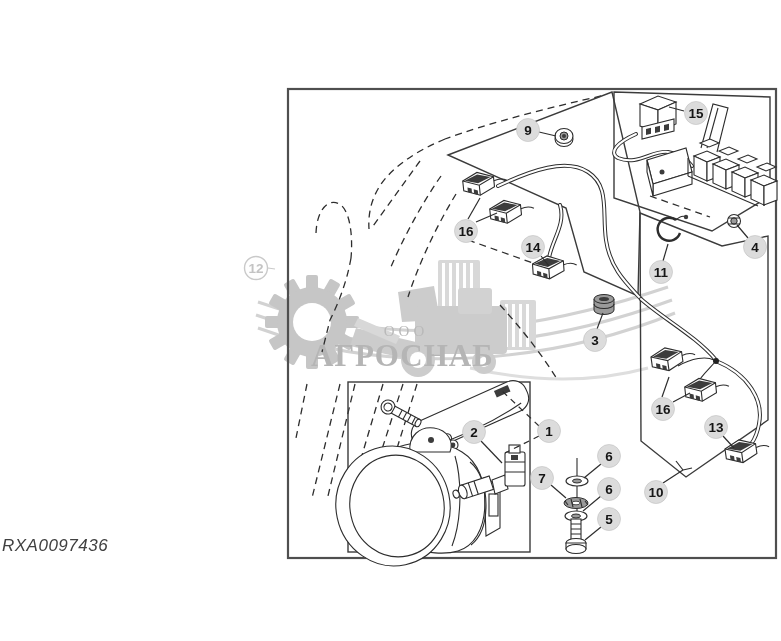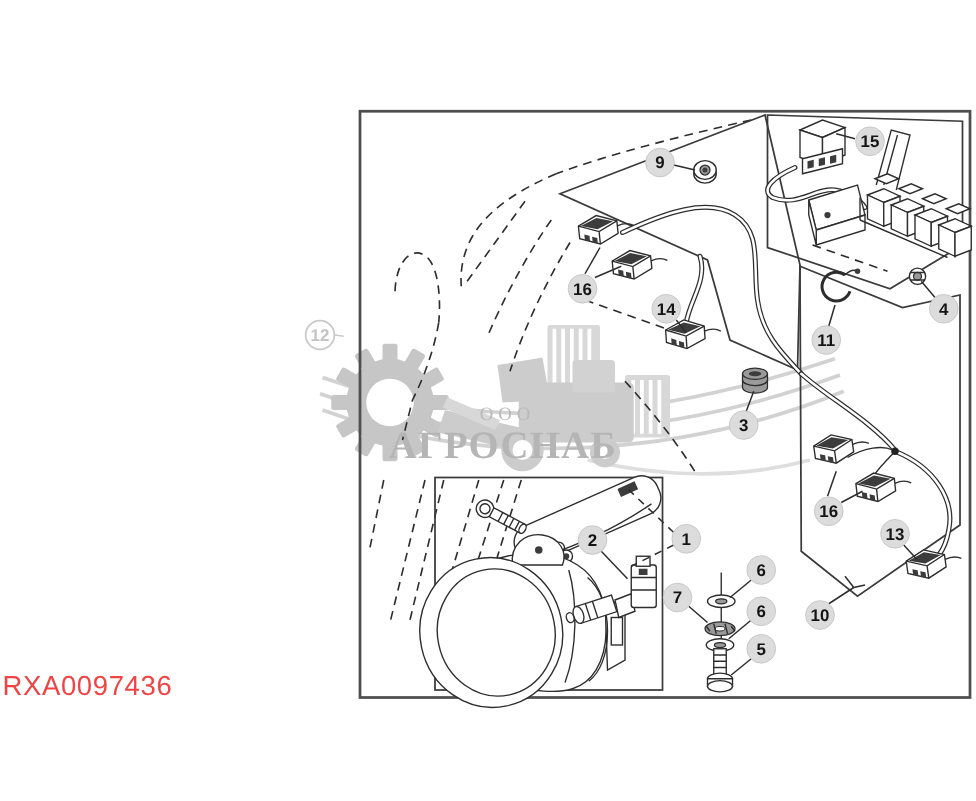--- a/index.html
+++ b/index.html
@@ -1,20 +1,20 @@
 <!DOCTYPE html>
 <html><head>
 <meta charset="utf-8">
 <style>
   html,body{margin:0;padding:0;background:#fff;}
   .stage{position:relative;width:781px;height:641px;background:#ffffff;overflow:hidden;
          font-family:"Liberation Sans",sans-serif;}
   svg{position:absolute;left:0;top:0;}
-  .part-number{position:absolute;left:2px;top:536px;font-size:22px;color:#ef4444;
-               letter-spacing:.5px;font-family:"Liberation Sans",sans-serif;}
+  .part-number{position:absolute;left:2px;top:536px;font-size:17px;color:#404040;
+               letter-spacing:.5px;font-family:"Liberation Sans",sans-serif;font-style:italic;}
   
   .panel{stroke:#3b3b3b;stroke-width:1.4;fill:none;}
   .frame{stroke:#4f4f4f;stroke-width:2.2;fill:none;}
   .dash{stroke:#2d2d2d;stroke-width:1.3;fill:none;stroke-dasharray:7 5;}
   .p{stroke:#2d2d2d;stroke-width:1.1;fill:#ffffff;}
   .pn{stroke:#2d2d2d;stroke-width:1.1;fill:none;}
   .pd{fill:#3c3c3c;stroke:none;}
   .pg{fill:#9a9a9a;stroke:#2d2d2d;stroke-width:1;}
   .wo{stroke:#2d2d2d;stroke-width:4;fill:none;stroke-linecap:round;}
   .wi{stroke:#ffffff;stroke-width:2;fill:none;stroke-linecap:round;}

